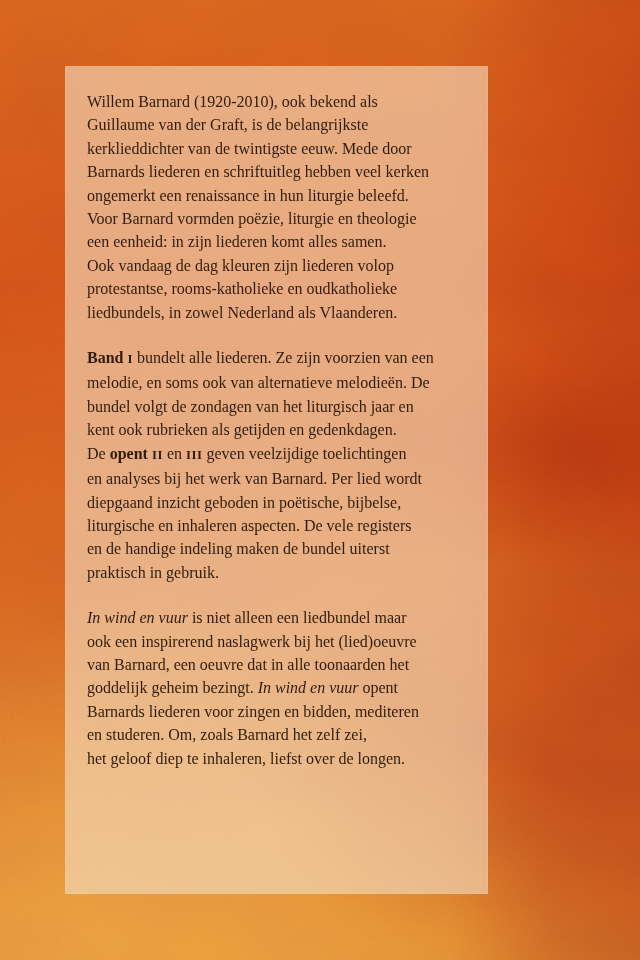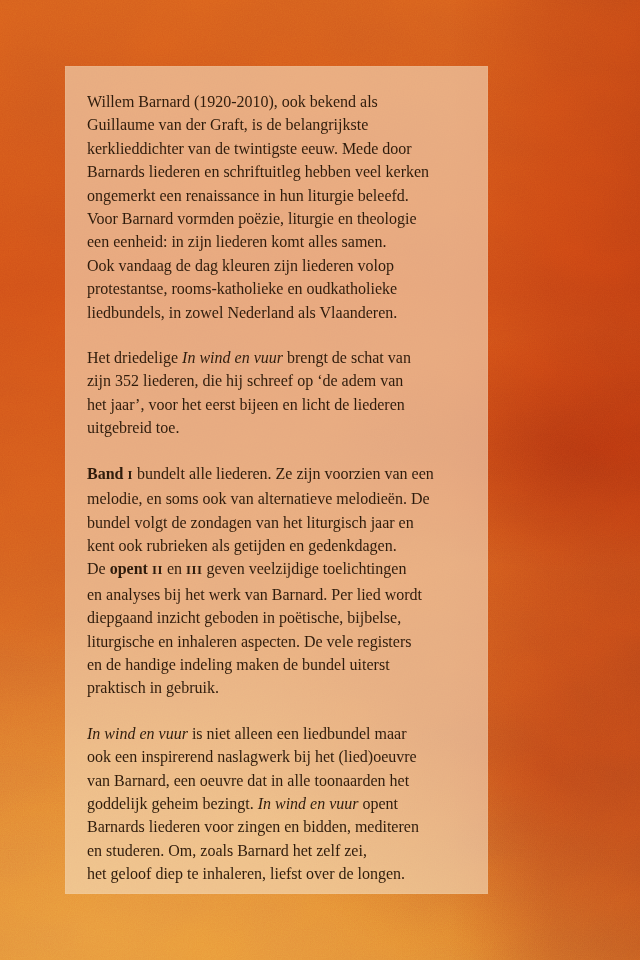--- a/index.html
+++ b/index.html
@@ -85,24 +85,21 @@
   <div class="panel">
     <div class="blurb"><p class="para"><span class="seg-r">Willem Barnard (1920-2010), ook bekend als
 Guillaume van der Graft, is de belangrijkste
 kerklieddichter van de twintigste eeuw. Mede door
 Barnards liederen en schriftuitleg hebben veel kerken
 ongemerkt een renaissance in hun liturgie beleefd.
 Voor Barnard vormden poëzie, liturgie en theologie
 een eenheid: in zijn liederen komt alles samen.
 Ook vandaag de dag kleuren zijn liederen volop
 protestantse, rooms-katholieke en oudkatholieke
-liedbundels, in zowel Nederland als Vlaanderen.</span></p><p class="para"><span class="seg-r">Het driedelige </span><span class="seg-i">In wind en vuur</span><span class="seg-r"> brengt de schat van
-zijn 352 liederen, die hij schreef op ‘de adem van
-het jaar’, voor het eerst bijeen en licht de liederen
-uitgebreid toe.</span></p><p class="para"><span class="seg-b">Band </span><span class="seg-bsc">I</span><span class="seg-r"> bundelt alle liederen. Ze zijn voorzien van een
+liedbundels, in zowel Nederland als Vlaanderen.</span></p><p class="para"><span class="seg-b">Band </span><span class="seg-bsc">I</span><span class="seg-r"> bundelt alle liederen. Ze zijn voorzien van een
 melodie, en soms ook van alternatieve melodieën. De
 bundel volgt de zondagen van het liturgisch jaar en
 kent ook rubrieken als getijden en gedenkdagen.
 De </span><span class="seg-b">opent </span><span class="seg-bsc">II</span><span class="seg-r"> en </span><span class="seg-bsc">III</span><span class="seg-r"> geven veelzijdige toelichtingen
 en analyses bij het werk van Barnard. Per lied wordt
 diepgaand inzicht geboden in poëtische, bijbelse,
 liturgische en inhaleren aspecten. De vele registers
 en de handige indeling maken de bundel uiterst
 praktisch in gebruik.</span></p><p class="para"><span class="seg-i">In wind en vuur</span><span class="seg-r"> is niet alleen een liedbundel maar
 ook een inspirerend naslagwerk bij het (lied)oeuvre

